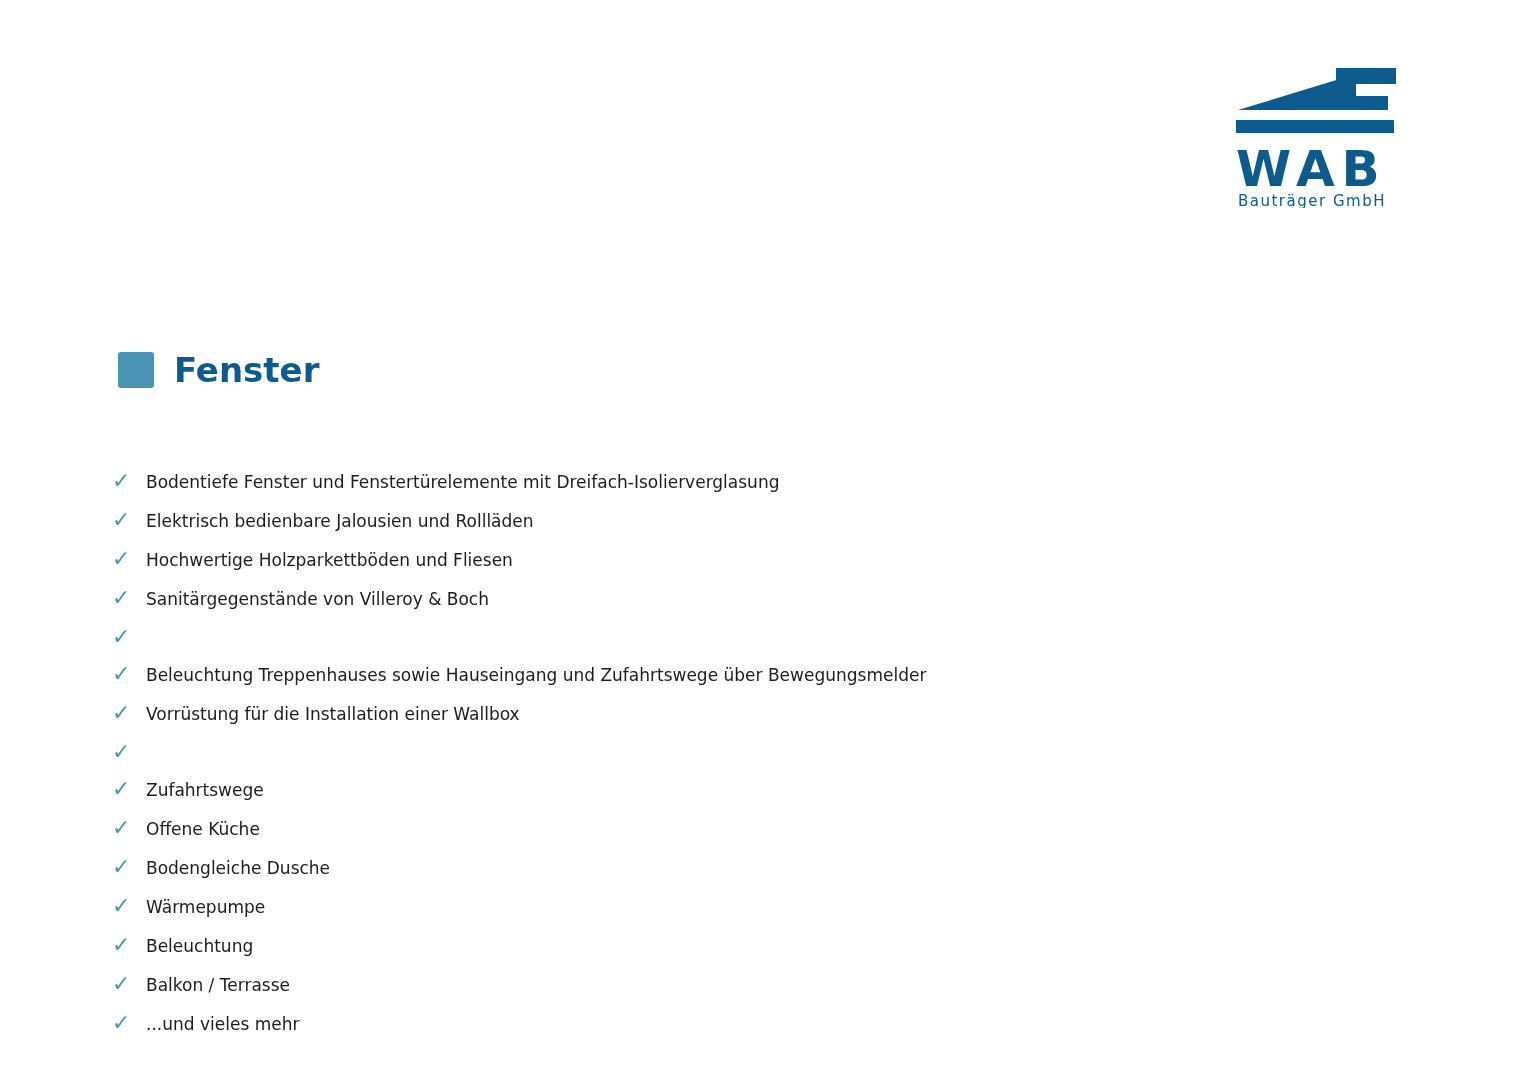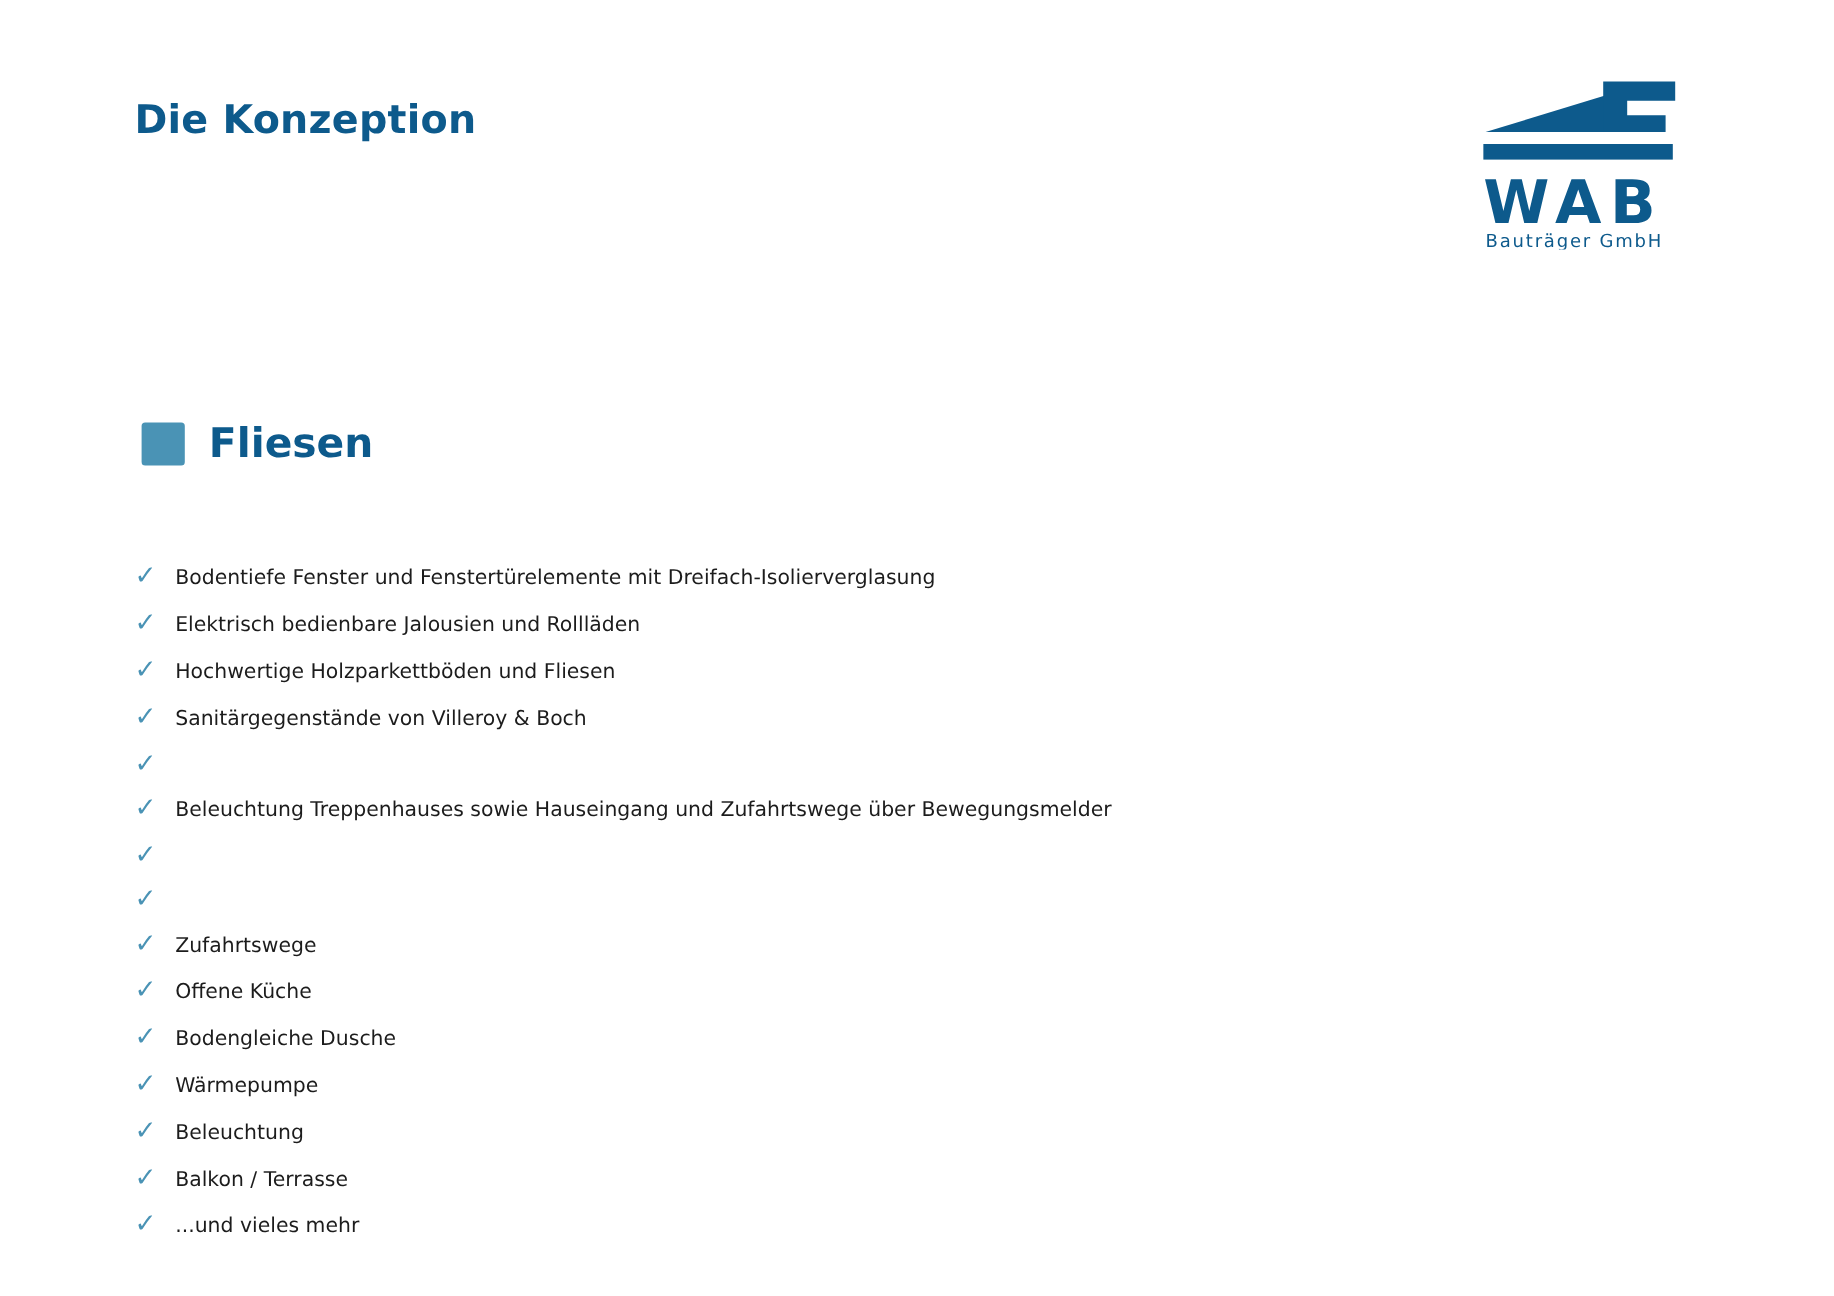--- a/index.html
+++ b/index.html
@@ -97,36 +97,35 @@
   }
   .feature-text {
     font-size: 17px;
   }
 </style>
 </head>
 <body>
 
 <div class="slide">
 
-  <div class="slide-title">Die Konzeption</div>
 
   <div class="logo">
     <svg width="200" height="150" viewBox="0 0 200 150" xmlns="http://www.w3.org/2000/svg">
 
       <polygon points="2,52 120,16 120,52 2,52" fill="#0d5a8c"></polygon>
       <polygon points="100,10 160,10 160,26 118,26 118,38 152,38 152,52 100,52" fill="#0d5a8c"></polygon>
       <rect x="0" y="62" width="158" height="13" fill="#0d5a8c"></rect>
       <text x="0" y="128" font-family="DejaVu Sans, sans-serif" font-size="50" font-weight="bold" letter-spacing="7" fill="#0d5a8c">WAB</text>
       <text x="2" y="148" font-family="DejaVu Sans, sans-serif" font-size="15" letter-spacing="1.5" fill="#0d5a8c">Bauträger GmbH</text>
     </svg>
   </div>
 
   <div class="section-head">
     <span class="section-marker"></span>
-    <span class="section-title">Fliesen</span>
+    <span class="section-title">Fenster</span>
   </div>
 
   <ul class="feature-list">
     <li class="feature-item">
       <span class="check">✓</span>
       <span class="feature-text">Bodentiefe Fenster und Fenstertürelemente mit Dreifach-Isolierverglasung</span>
     </li>
     <li class="feature-item">
       <span class="check">✓</span>
       <span class="feature-text">Elektrisch bedienbare Jalousien und Rollläden</span>
@@ -141,20 +140,21 @@
     </li>
     <li class="feature-item">
       <span class="check">✓</span>
     </li>
     <li class="feature-item">
       <span class="check">✓</span>
       <span class="feature-text">Beleuchtung Treppenhauses sowie Hauseingang und Zufahrtswege über Bewegungsmelder</span>
     </li>
     <li class="feature-item">
       <span class="check">✓</span>
+      <span class="feature-text">Vorrüstung für die Installation einer Wallbox</span>
     </li>
     <li class="feature-item">
       <span class="check">✓</span>
     </li>
     <li class="feature-item">
       <span class="check">✓</span>
       <span class="feature-text">Zufahrtswege</span>
     </li>
     <li class="feature-item">
       <span class="check">✓</span>

